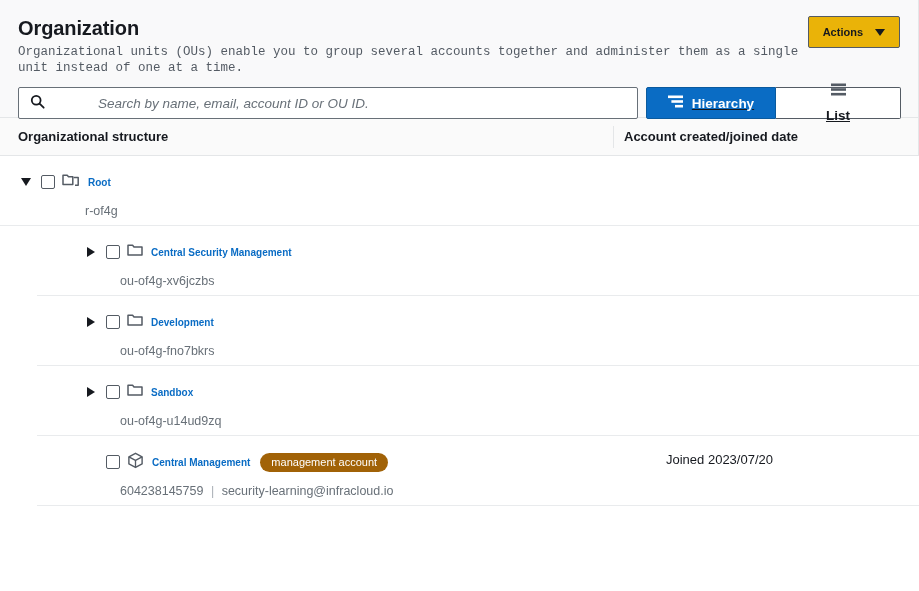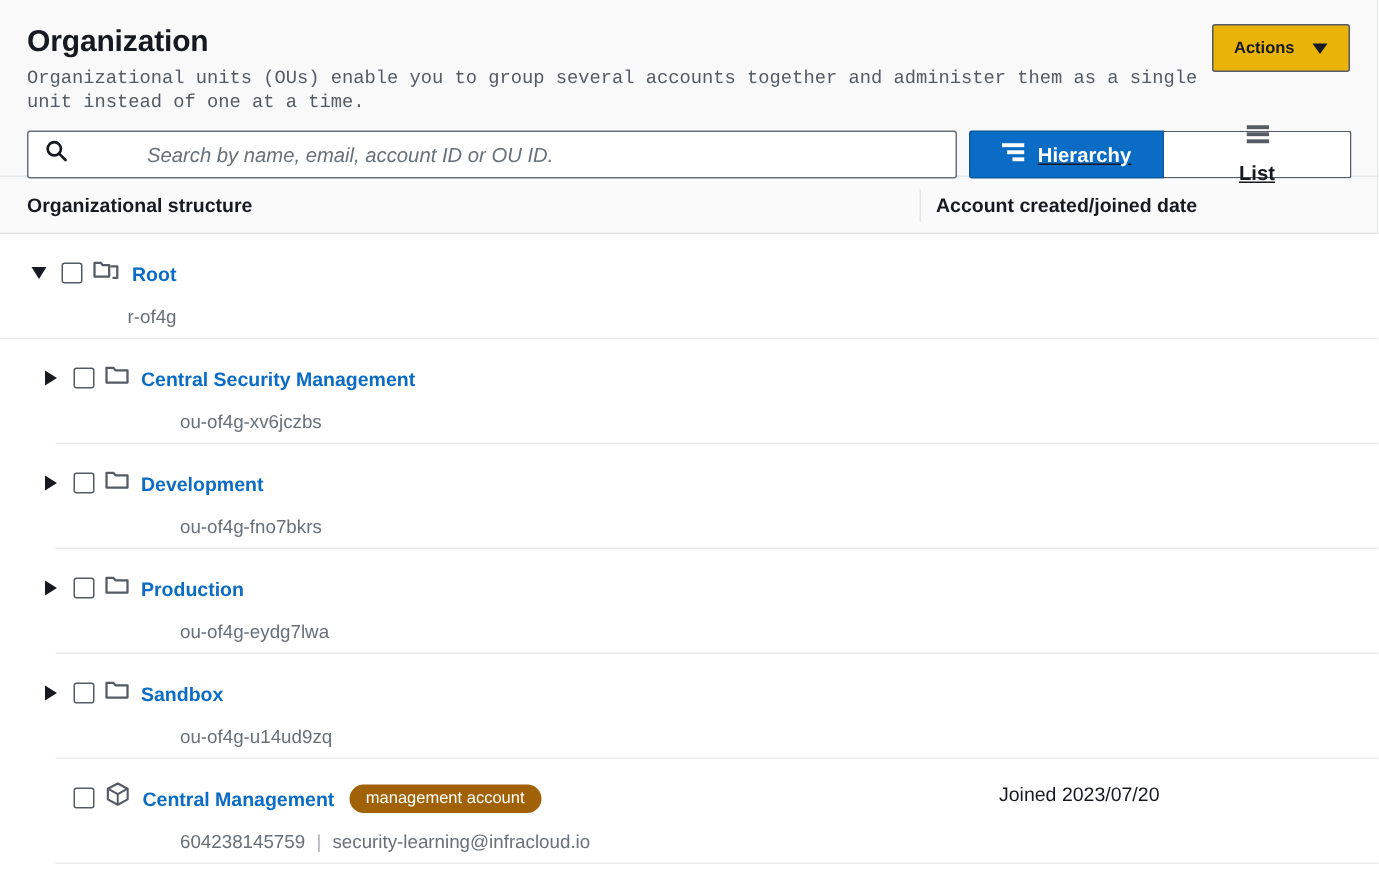--- a/index.html
+++ b/index.html
@@ -205,21 +205,21 @@
   }
   .row-line2 {
     font-size: 12.5px;
     color: #687078;
     line-height: 16px;
     margin-top: 11px;
   }
   .sep-bar { color: #aab0b6; padding: 0 4px; }
 
   .indent0 { padding-left: 18px; }
-  .indent1 { padding-left: 26px; }
+  .indent1 { padding-left: 83px; }
   .sub0 { padding-left: 85px; }
   .sub1 { padding-left: 120px; }
 
   .twisty {
     flex: none;
     width: 16px;
     height: 16px;
     display: inline-flex;
     align-items: center;
     justify-content: center;
@@ -250,21 +250,21 @@
     box-sizing: border-box;
     margin: 0 7px 0 5px;
     cursor: pointer;
   }
   .node-icon {
     flex: none;
     margin-right: 8px;
     display: block;
   }
   .node-name {
-    font-size: 13px;
+    font-size: 10px;
     font-weight: bold;
     color: #0a6cc4;
     text-decoration: none;
     cursor: pointer;
     white-space: nowrap;
   }
   .badge {
     display: inline-block;
     background: #a16207;
     color: #ffffff;
@@ -401,39 +401,20 @@
               <path d="M1 3.2 h4.6 l1.4 1.7 h8 v8.1 h-14 z" fill="none" stroke="#545b64" stroke-width="1.5" stroke-linejoin="round"></path>
             </svg>
           </span>
           <a class="node-name">Development</a>
         </div>
         <div class="row-line2 sub1">ou-of4g-fno7bkrs</div>
       </div>
       <div class="date-cell"></div>
     </div>
 
-    <div class="row level1">
-      <div class="rowsep"></div>
-      <div class="row-main">
-        <div class="row-line1 indent1">
-          <span class="twisty">
-            <span class="tri-right"></span>
-          </span>
-          <span class="checkbox"></span>
-          <span class="node-icon">
-            <svg width="16" height="16" viewBox="0 0 16 16">
-              <path d="M1 3.2 h4.6 l1.4 1.7 h8 v8.1 h-14 z" fill="none" stroke="#545b64" stroke-width="1.5" stroke-linejoin="round"></path>
-            </svg>
-          </span>
-          <a class="node-name">Production</a>
-        </div>
-        <div class="row-line2 sub1">ou-of4g-eydg7lwa</div>
-      </div>
-      <div class="date-cell"></div>
-    </div>
 
     <div class="row level1">
       <div class="rowsep"></div>
       <div class="row-main">
         <div class="row-line1 indent1">
           <span class="twisty">
             <span class="tri-right"></span>
           </span>
           <span class="checkbox"></span>
           <span class="node-icon">

